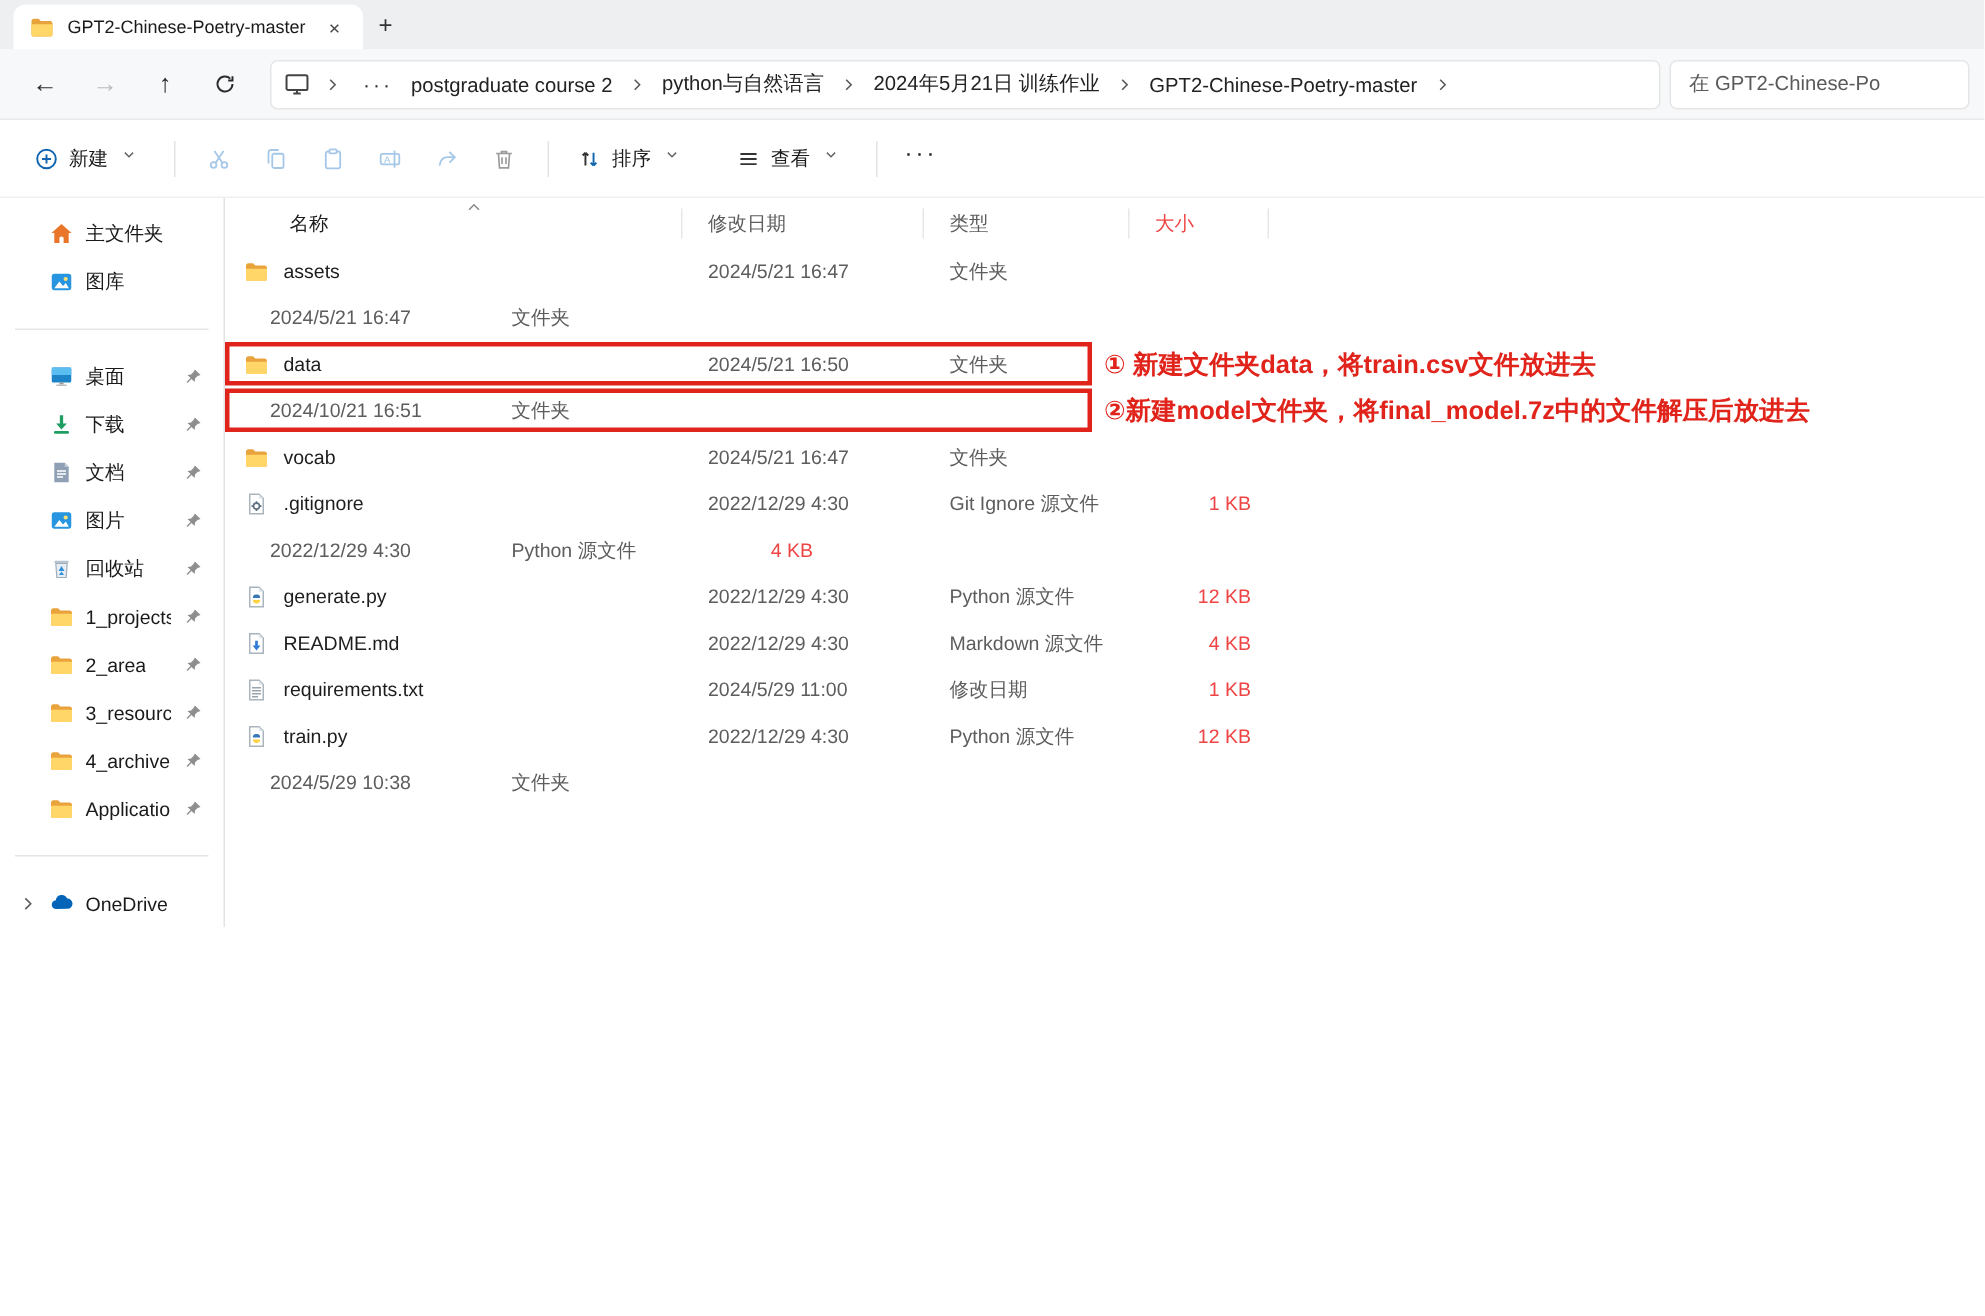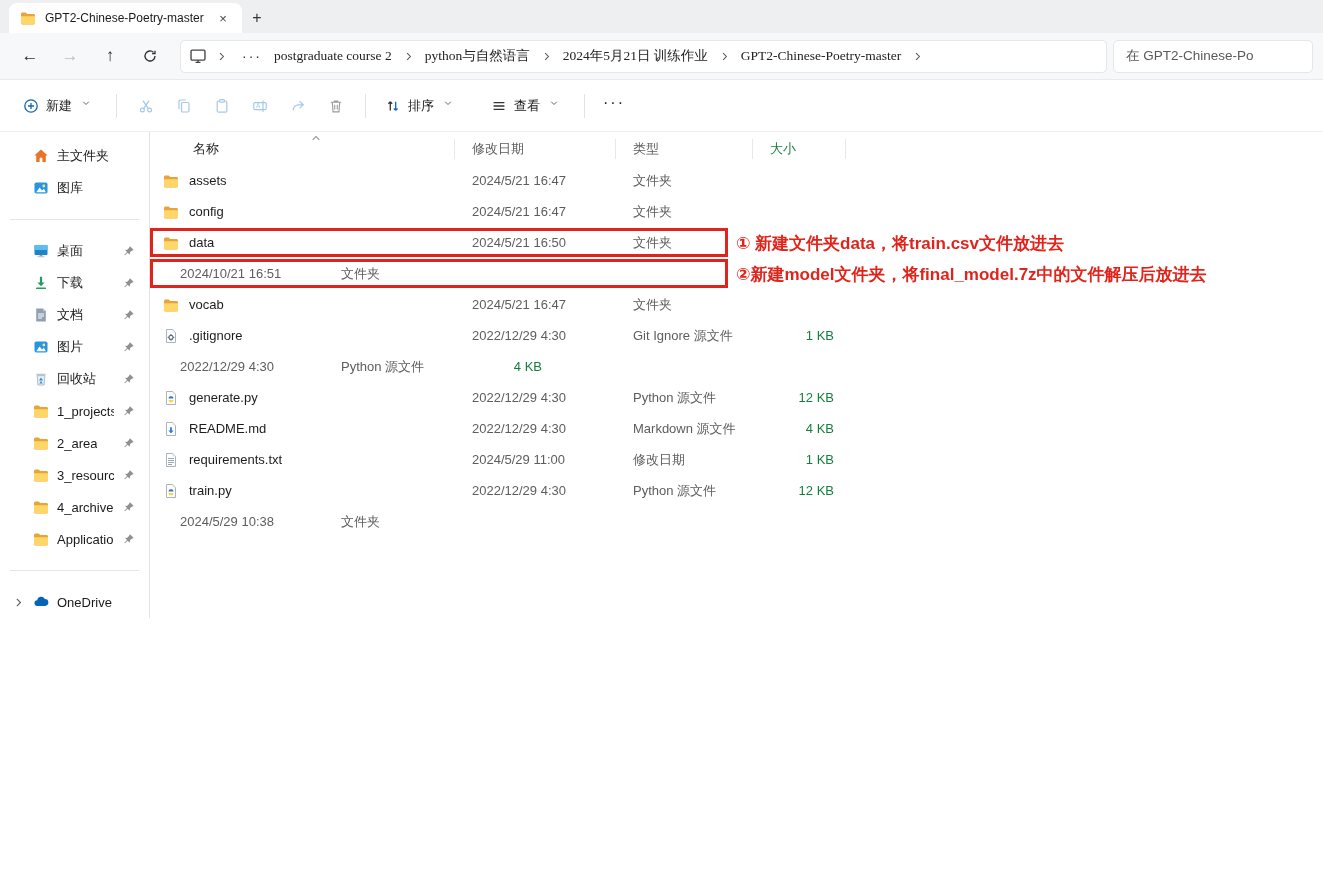--- a/index.html
+++ b/index.html
@@ -56,21 +56,21 @@
   .hcell.c-date { width:161px; }
   .hcell.c-type { width:137px; }
   .hcell.c-size { width:93px; }
   .sort-caret { position:absolute; left:160px; top:0px; }
 
   .file-row { display:flex; height:31px; align-items:center; padding-left:13px; position:relative; }
   .cell { overflow:hidden; white-space:nowrap; }
   .c-name { width:292px; display:flex; align-items:center; gap:10px; color:#1d1d1d; }
   .c-date { width:161px; color:#5d5d5d; padding-left:17px; }
   .c-type { width:137px; color:#5d5d5d; padding-left:17px; }
-  .c-size { width:93px; color:#15803d; text-align:right; padding-right:12px; }
+  .c-size { width:93px; color:#ef4444; text-align:right; padding-right:12px; }
   .icon { display:inline-flex; width:16px; height:16px; flex:none; }
   .icon svg { width:100%; height:100%; }
 
   .red-box { position:absolute; left:0; top:1px; width:578px; height:29px; border:3px solid var(--red,#e0241b); pointer-events:none; }
   .row-annotation { position:absolute; left:586px; top:50%; transform:translateY(-50%); color:var(--red,#e0241b);
                     font-weight:bold; font-size:17px; white-space:nowrap; }
 </style>
 </head>
 <body>
 
@@ -109,21 +109,21 @@
               <path d="M5.8 13.6h4.4M8 11.6v2"></path>
             </g>
           </svg>
         </span>
       <span class="crumb-sep">
           <svg xmlns="http://www.w3.org/2000/svg" viewBox="0 0 16 16" style="width:11px;height:11px">
             <path d="M6 3.2 10.8 8 6 12.8" fill="none" stroke="#555" stroke-width="1.5"></path>
           </svg>
         </span>
       <span class="crumb-ellipsis">···</span>
-      <span id="breadcrumb" style="display:flex;align-items:center;font-family:Liberation Serif, serif;">
+      <span id="breadcrumb" style="display:flex;align-items:center;">
           <span class="crumb">postgraduate course 2</span>
           <span class="crumb-sep">
             <svg xmlns="http://www.w3.org/2000/svg" viewBox="0 0 16 16" style="width:11px;height:11px">
               <path d="M6 3.2 10.8 8 6 12.8" fill="none" stroke="#555" stroke-width="1.5"></path>
             </svg>
           </span>
           <span class="crumb">python与自然语言</span>
           <span class="crumb-sep">
             <svg xmlns="http://www.w3.org/2000/svg" viewBox="0 0 16 16" style="width:11px;height:11px">
               <path d="M6 3.2 10.8 8 6 12.8" fill="none" stroke="#555" stroke-width="1.5"></path>
@@ -582,29 +582,20 @@
                   <path fill="#ffd667" d="M1 6.2h14v6.6c0 .9-.7 1.6-1.5 1.6h-11c-.8 0-1.5-.7-1.5-1.6z"></path>
                 </svg>
               </span>
               <span>assets</span>
             </div>
             <div class="cell c-date">2024/5/21 16:47</div>
             <div class="cell c-type">文件夹</div>
             <div class="cell c-size"></div>
           </div>
           <div class="file-row">
-            <div class="cell c-name">
-              <span class="icon">
-                <svg xmlns="http://www.w3.org/2000/svg" viewBox="0 0 16 16">
-                  <path fill="#e8a33d" d="M1 4c0-.8.7-1.5 1.5-1.5h3.2L7.2 4h6.3c.8 0 1.5.7 1.5 1.5v7.3c0 .9-.7 1.6-1.5 1.6h-11C1.7 14.4 1 13.7 1 12.8z"></path>
-                  <path fill="#ffd667" d="M1 6.2h14v6.6c0 .9-.7 1.6-1.5 1.6h-11c-.8 0-1.5-.7-1.5-1.6z"></path>
-                </svg>
-              </span>
-              <span>config</span>
-            </div>
             <div class="cell c-date">2024/5/21 16:47</div>
             <div class="cell c-type">文件夹</div>
             <div class="cell c-size"></div>
           </div>
           <div class="file-row">
             <div class="cell c-name">
               <span class="icon">
                 <svg xmlns="http://www.w3.org/2000/svg" viewBox="0 0 16 16">
                   <path fill="#e8a33d" d="M1 4c0-.8.7-1.5 1.5-1.5h3.2L7.2 4h6.3c.8 0 1.5.7 1.5 1.5v7.3c0 .9-.7 1.6-1.5 1.6h-11C1.7 14.4 1 13.7 1 12.8z"></path>
                   <path fill="#ffd667" d="M1 6.2h14v6.6c0 .9-.7 1.6-1.5 1.6h-11c-.8 0-1.5-.7-1.5-1.6z"></path>

